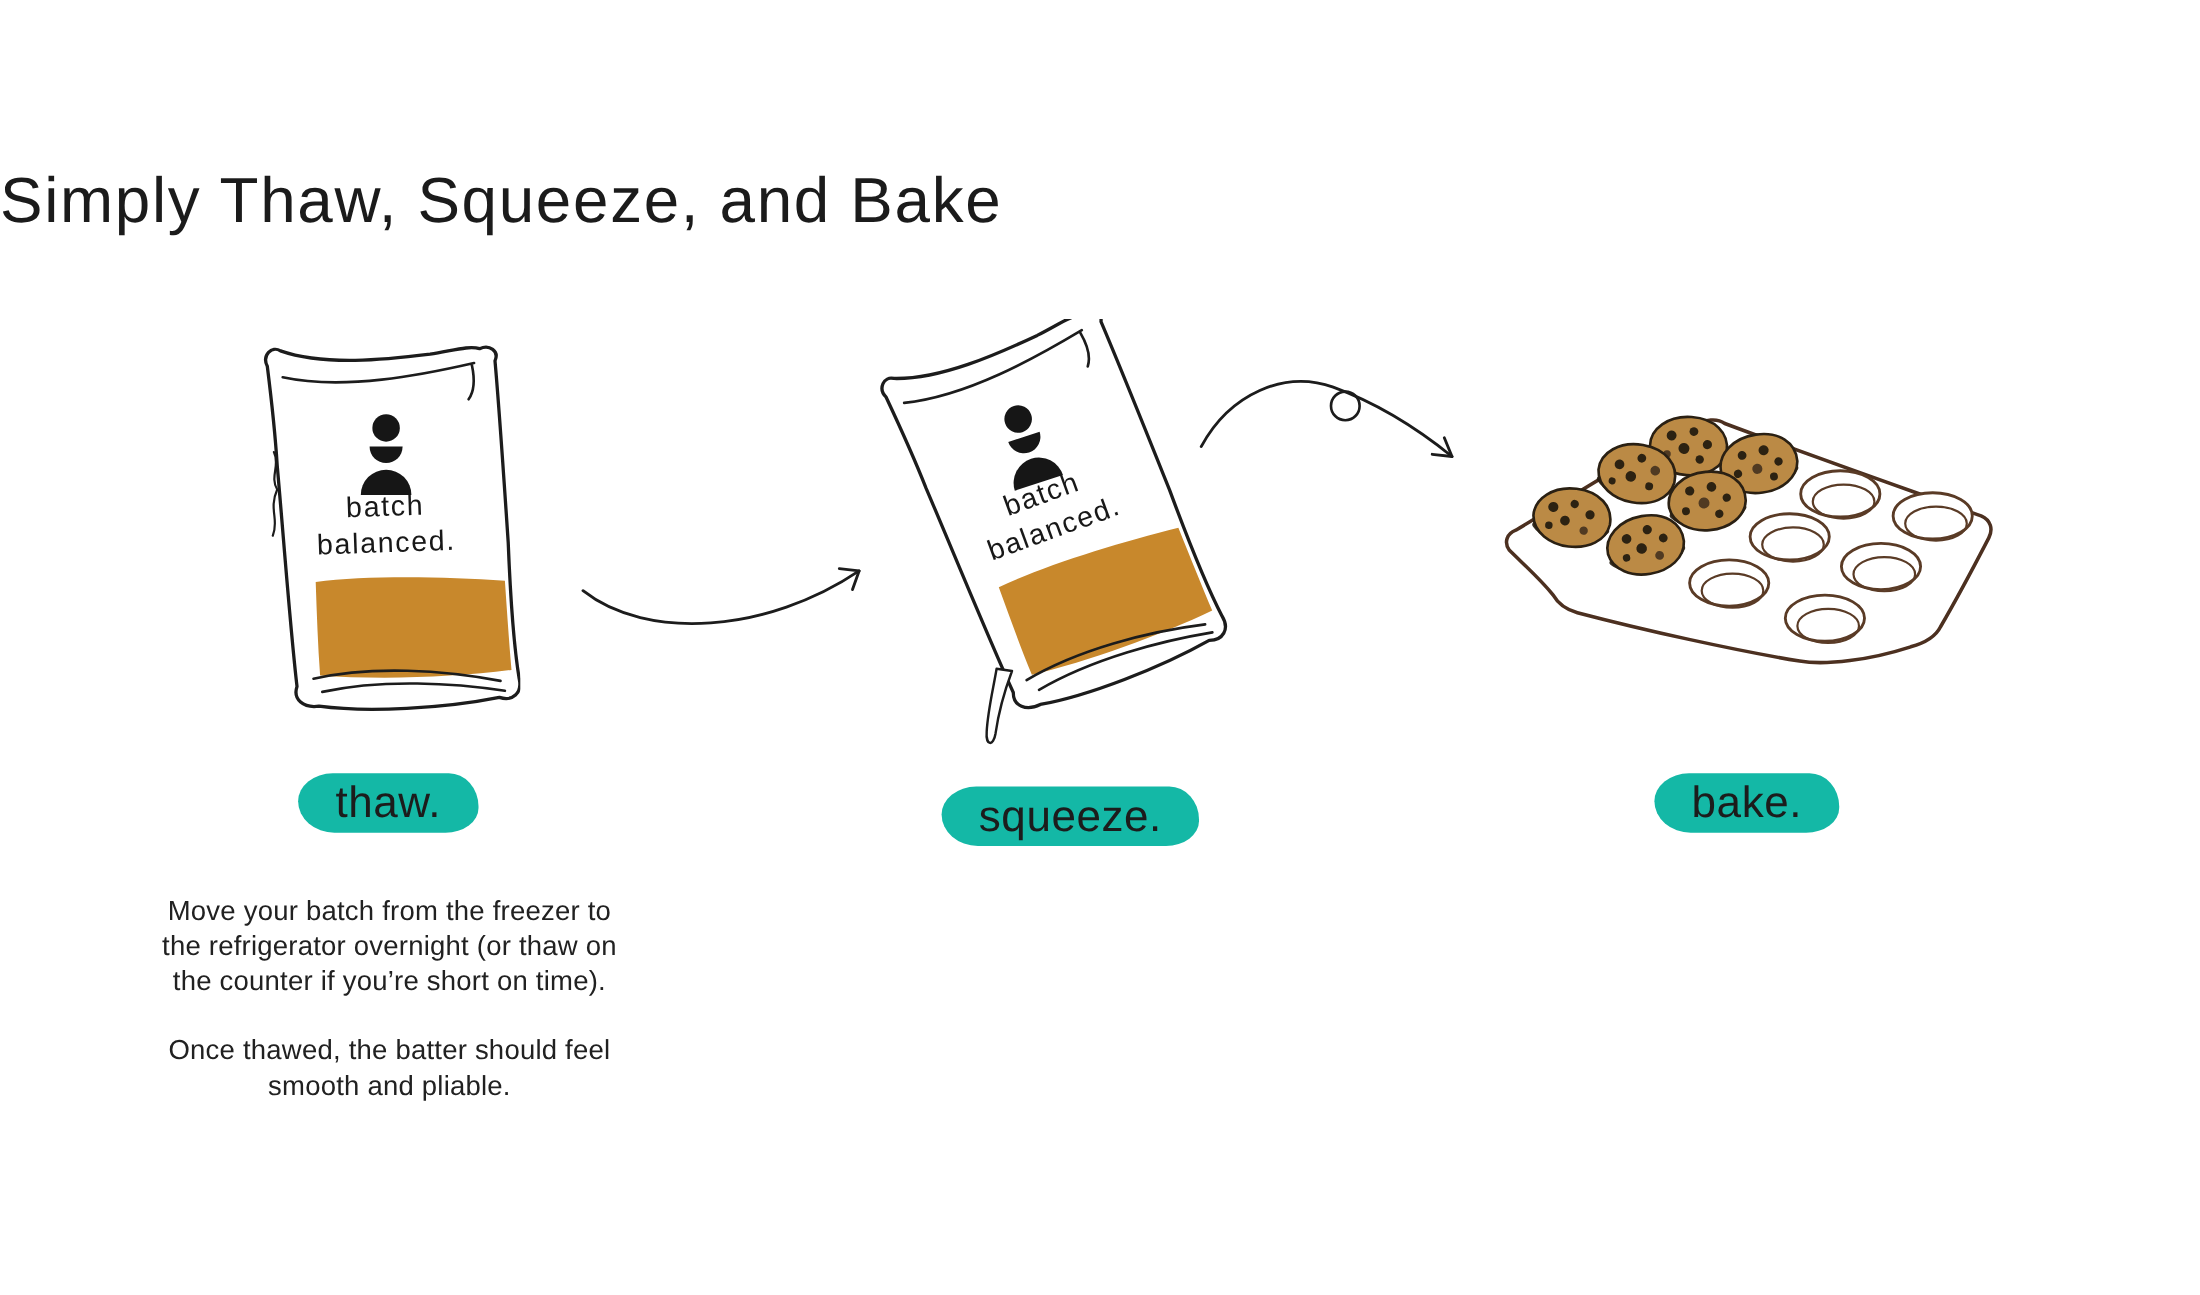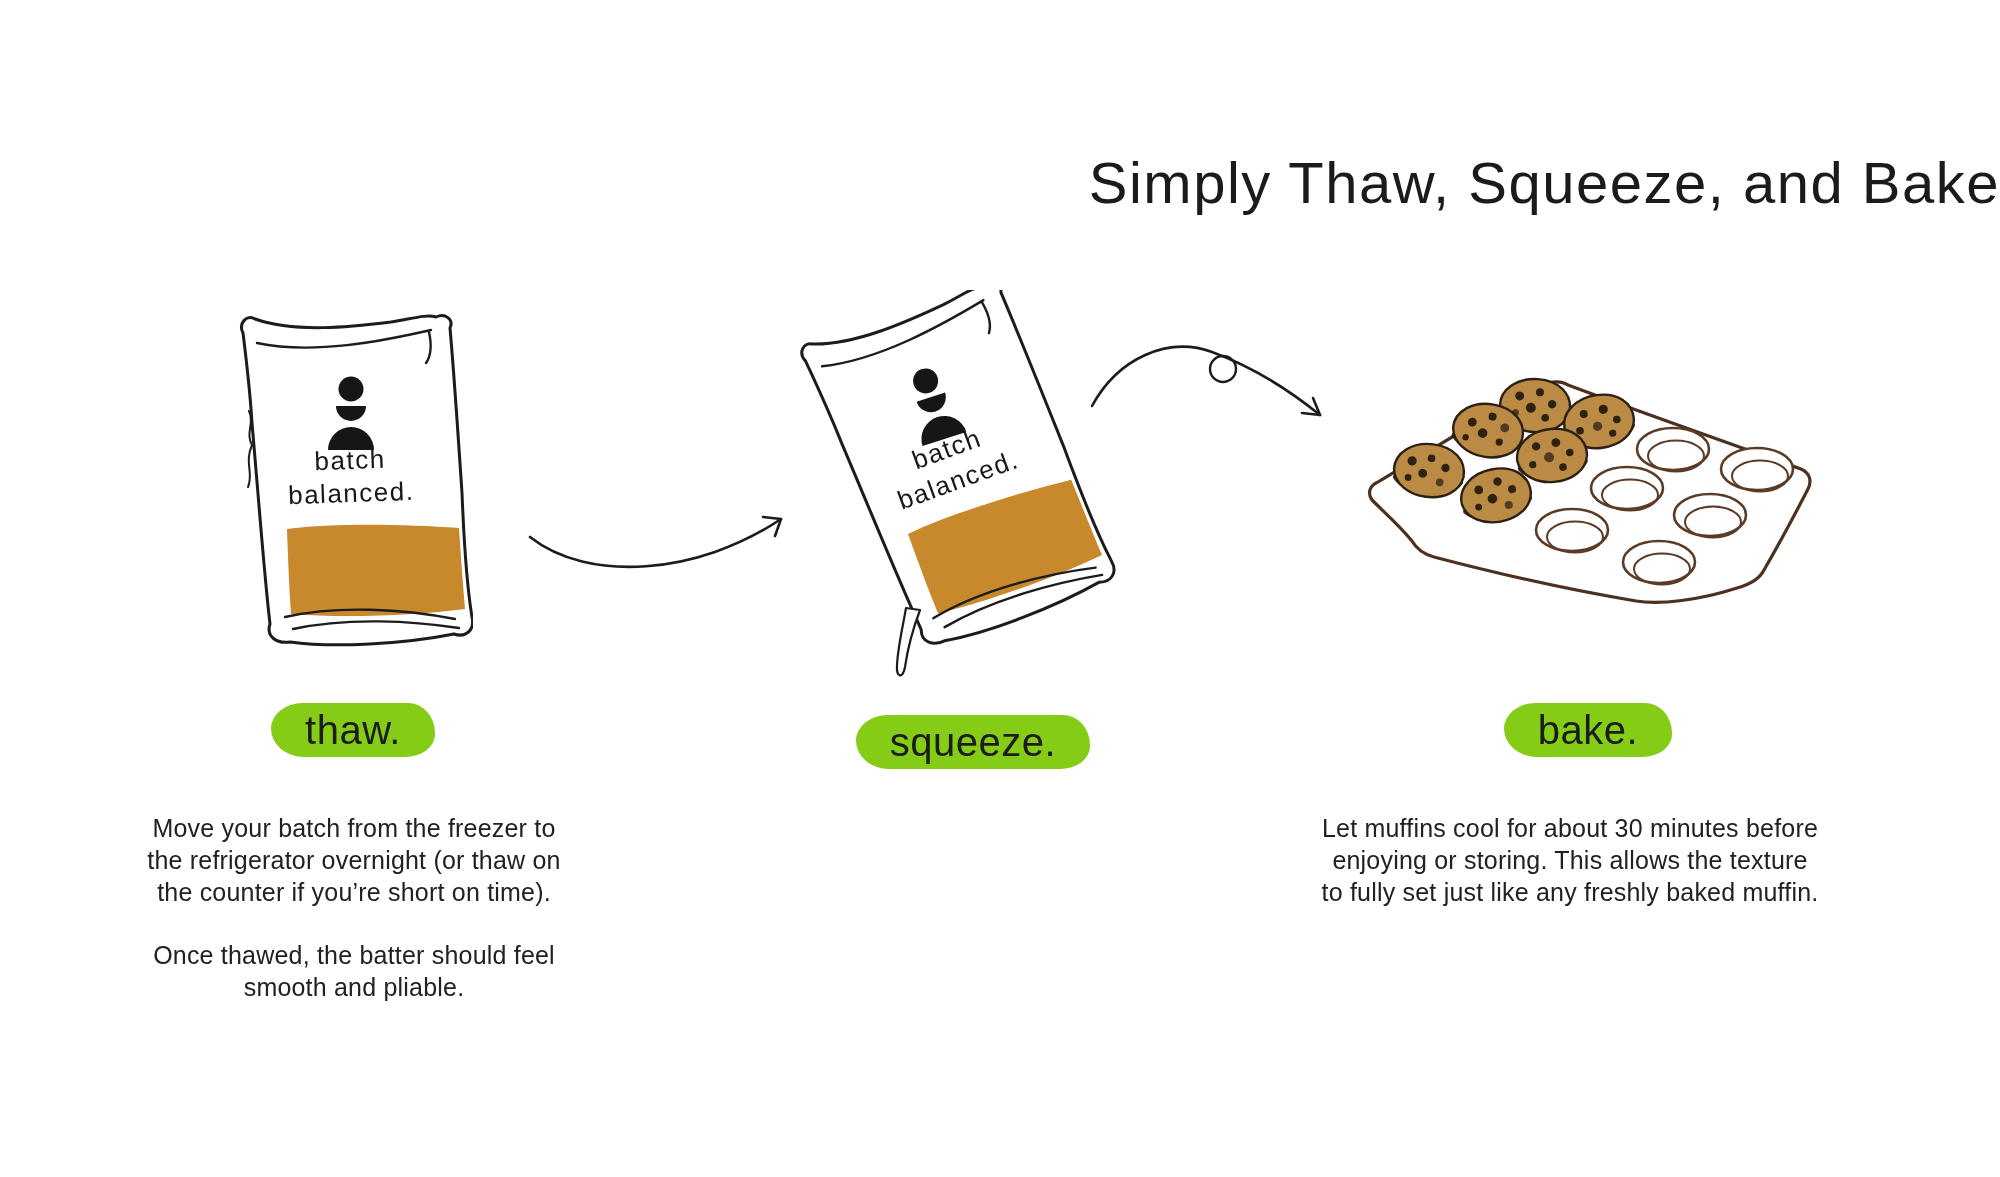--- a/index.html
+++ b/index.html
@@ -3,27 +3,27 @@
 <meta charset="utf-8">
 <style>
   html,body{margin:0;padding:0;}
   body{
     width:2000px;height:1177px;background:#ffffff;position:relative;
     font-family:"Liberation Sans","DejaVu Sans",sans-serif;color:#212121;
     overflow:hidden;
   }
   .abs{position:absolute;}
   .section-title{
-    top:112px;left:0;width:2000px;text-align:right;
+    top:112px;left:0;width:2000px;text-align:left;
     font-size:58px;line-height:1.1;font-weight:500;letter-spacing:1.5px;
     color:#1b1b1b;
   }
   .label-wrap{top:703px;text-align:center;}
   .pill{
-    display:inline-block;background:#84cc16;color:#1c1c1c;
+    display:inline-block;background:#14b8a6;color:#1c1c1c;
     font-size:40px;line-height:46px;font-weight:500;letter-spacing:0.5px;
     padding:4px 34px;border-radius:42px 36px 40px 44px / 34px 40px 30px 38px;
   }
   .step-text{top:812px;text-align:center;font-size:25px;line-height:32px;letter-spacing:0.2px;color:#212121;}
   .step-text p{margin:0 0 31px 0;}
   .step-text p:last-child{margin-bottom:0;}
   svg text.brand{
     font-family:"Liberation Sans","DejaVu Sans",sans-serif;
     font-size:26px;letter-spacing:1.5px;fill:#181818;text-anchor:middle;
   }
@@ -196,14 +196,13 @@
   <span class="pill">bake.</span>
 </div>
 
 <div class="abs step-text" style="left:134px;width:440px;">
   <p>Move your batch from the freezer to the refrigerator overnight (or thaw on the counter if you’re short on time).</p>
   <p>Once thawed, the batter should feel smooth and pliable.</p>
 </div>
 <div class="abs step-text" style="left:740px;width:470px;">
 </div>
 <div class="abs step-text" style="left:1320px;width:500px;">
-  <p>Let muffins cool for about 30 minutes before enjoying or storing. This allows the texture to fully set just like any freshly baked muffin.</p>
 </div>
 
 </body></html>

